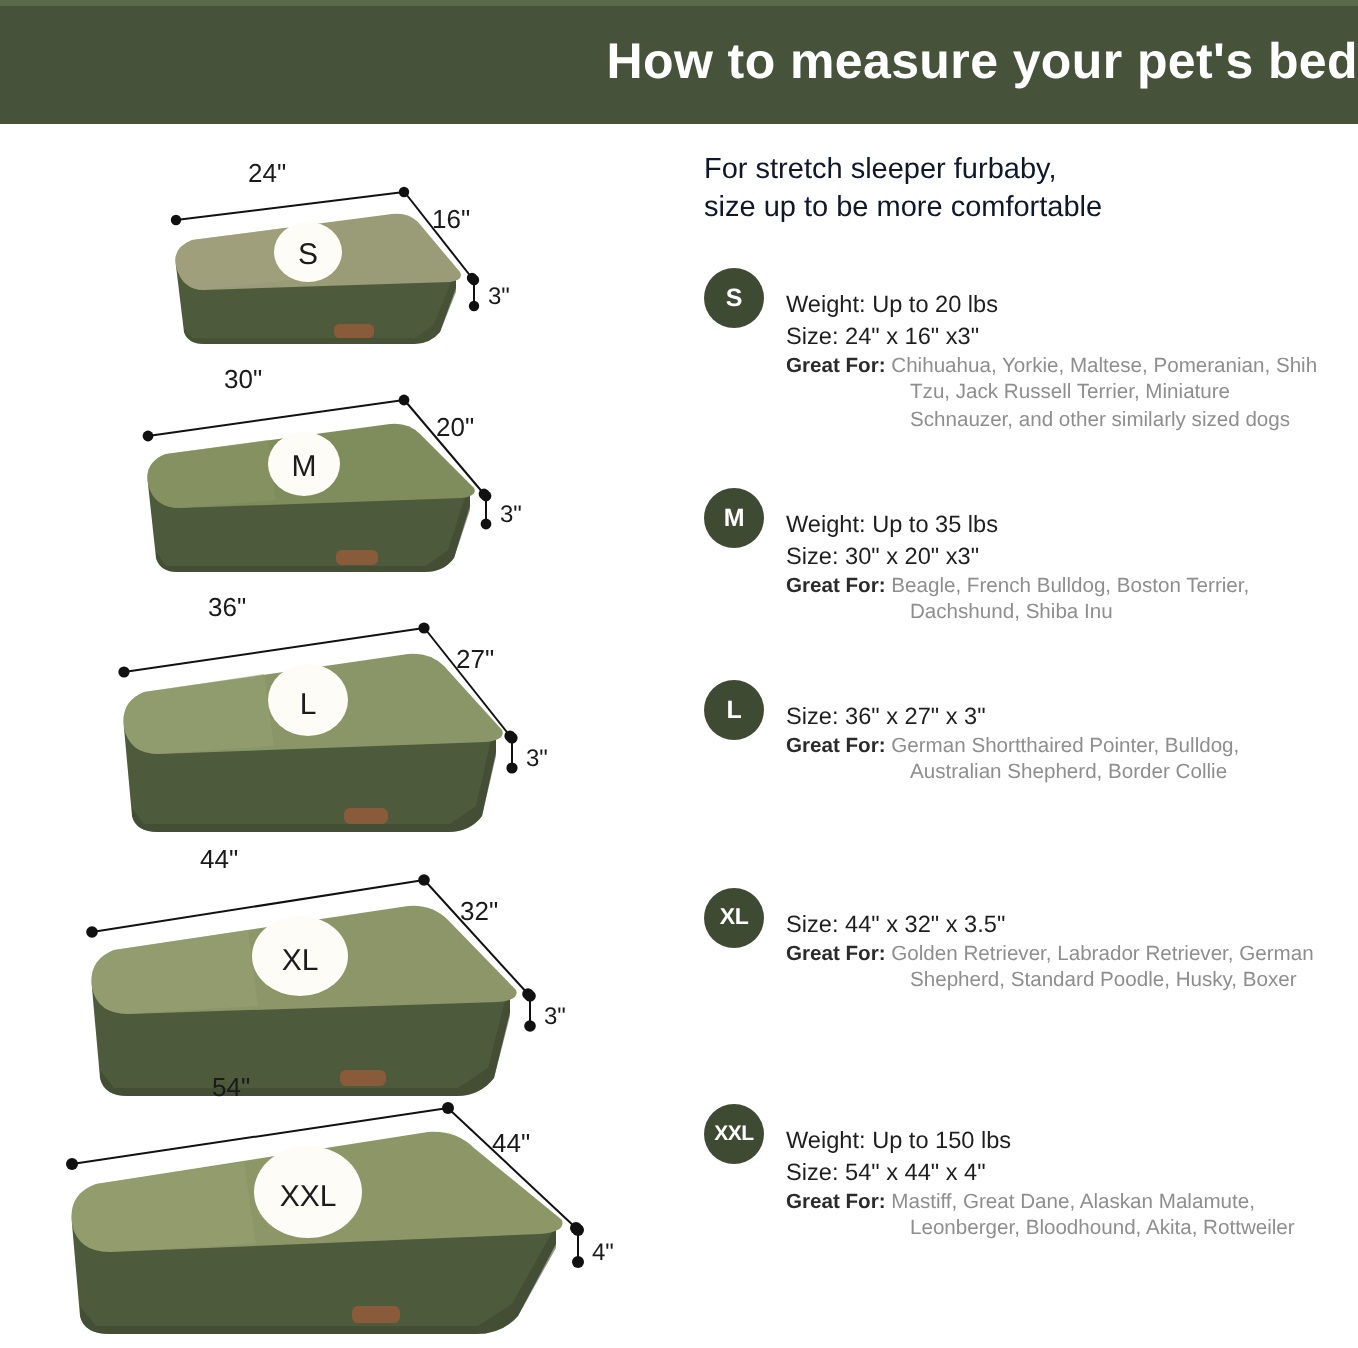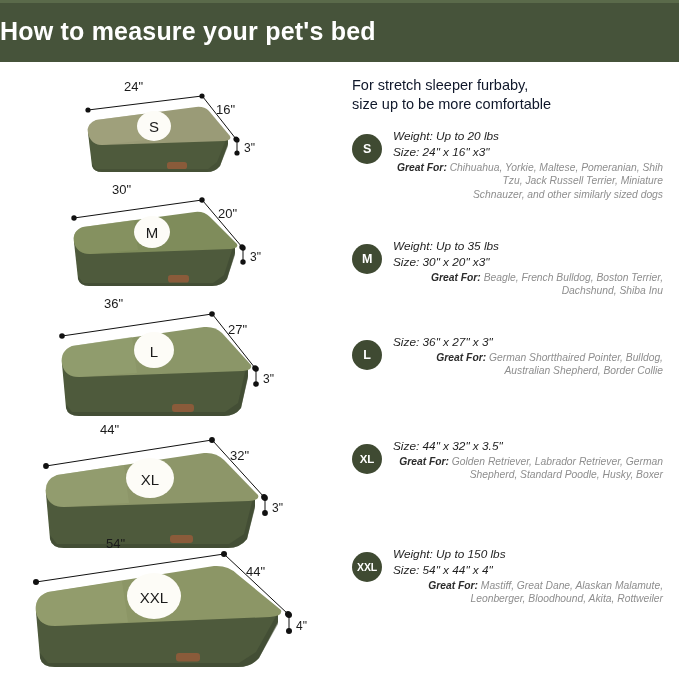--- a/index.html
+++ b/index.html
@@ -8,21 +8,21 @@
     background: #ffffff;
     font-family: "Liberation Sans", sans-serif;
     overflow: hidden;
   }
   #page { position: relative; width: 679px; height: 674px; background: #fff; }
 
   
   .header-bar {
     position: absolute; left: 0; top: 0; width: 679px; height: 62px;
     background: #46533a;
-    display: flex; align-items: center; justify-content: flex-start;
+    display: flex; align-items: center; justify-content: flex-end;
   }
   .header-bar .top-hair {
     position: absolute; left:0; top:0; width:100%; height:3px;
     background: #5a6a4a;
   }
   .header-title {
     color: #ffffff; font-size: 25px; font-weight: bold;
     letter-spacing: 0.2px; white-space: nowrap;
   }
 
@@ -40,28 +40,28 @@
   .size-block { position: absolute; left: 0; width: 339px; }
   .badge {
     position: absolute; left: 12px; top: 6px;
     width: 30px; height: 30px; border-radius: 50%;
     background: #3f4a32; color: #ffffff;
     display: flex; align-items: center; justify-content: center;
     font-size: 12.5px; font-weight: bold; letter-spacing: -0.2px;
   }
   .badge.xxl { font-size: 10.5px; }
   .badge.xl  { font-size: 11.5px; }
-  .info { position: absolute; left: 53px; top: 0; width: 286px; font-style: italic; }
+  .info { position: absolute; left: 53px; top: 16px; width: 286px; }
   .row-weight, .row-size {
     font-size: 11.8px; color: #1e1e1e; line-height: 16px; white-space: nowrap;
   }
   .row-weight .lab, .row-size .lab { font-weight: normal; }
   .row-great {
     margin-top: 1px; font-size: 10.3px; line-height: 13.4px;
-    padding-left: 62px; text-indent: -62px; color: #8e8e8e; width: 270px; text-align: right;
+    padding-left: 62px; text-indent: -62px; color: #8e8e8e; width: 270px;
   }
   .row-great .lab { font-weight: bold; color: #2b2b2b; }
 
   
   .bed-wrap { position: absolute; }
   .bed-svg  { display: block; overflow: visible; }
 
   .dimtxt {
     font-family: "Liberation Sans", sans-serif;
     fill: #1a1a1a; font-size: 13px;

